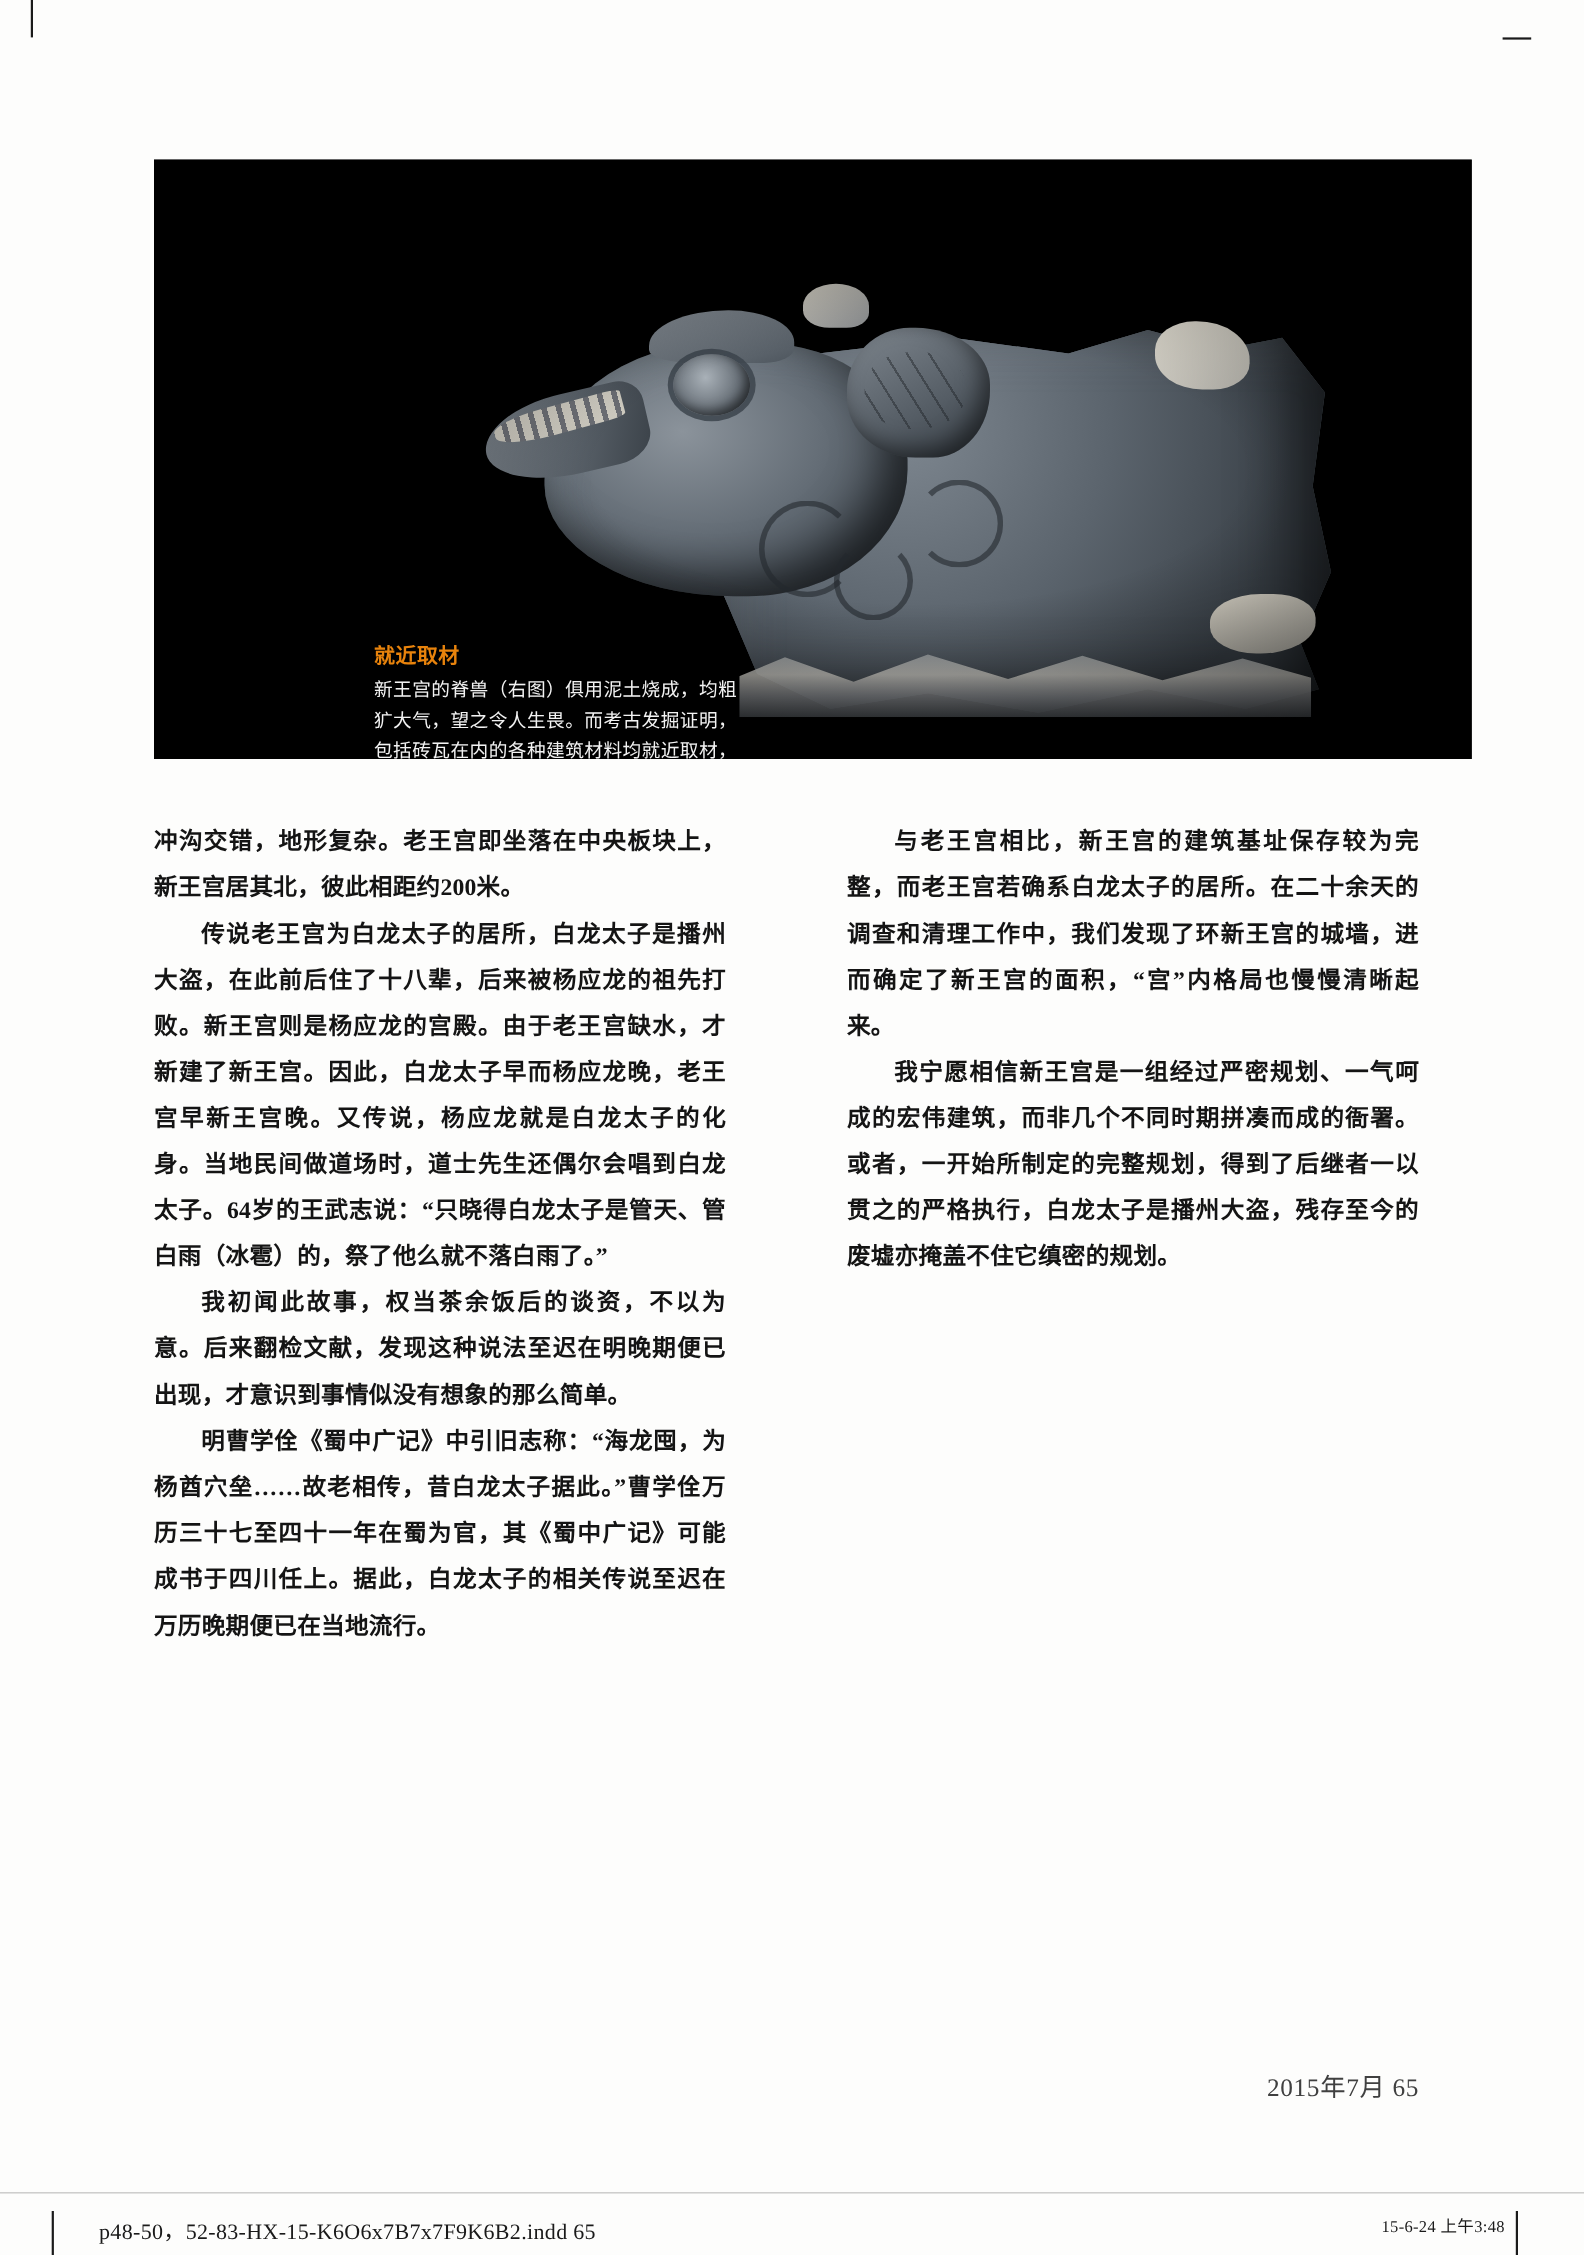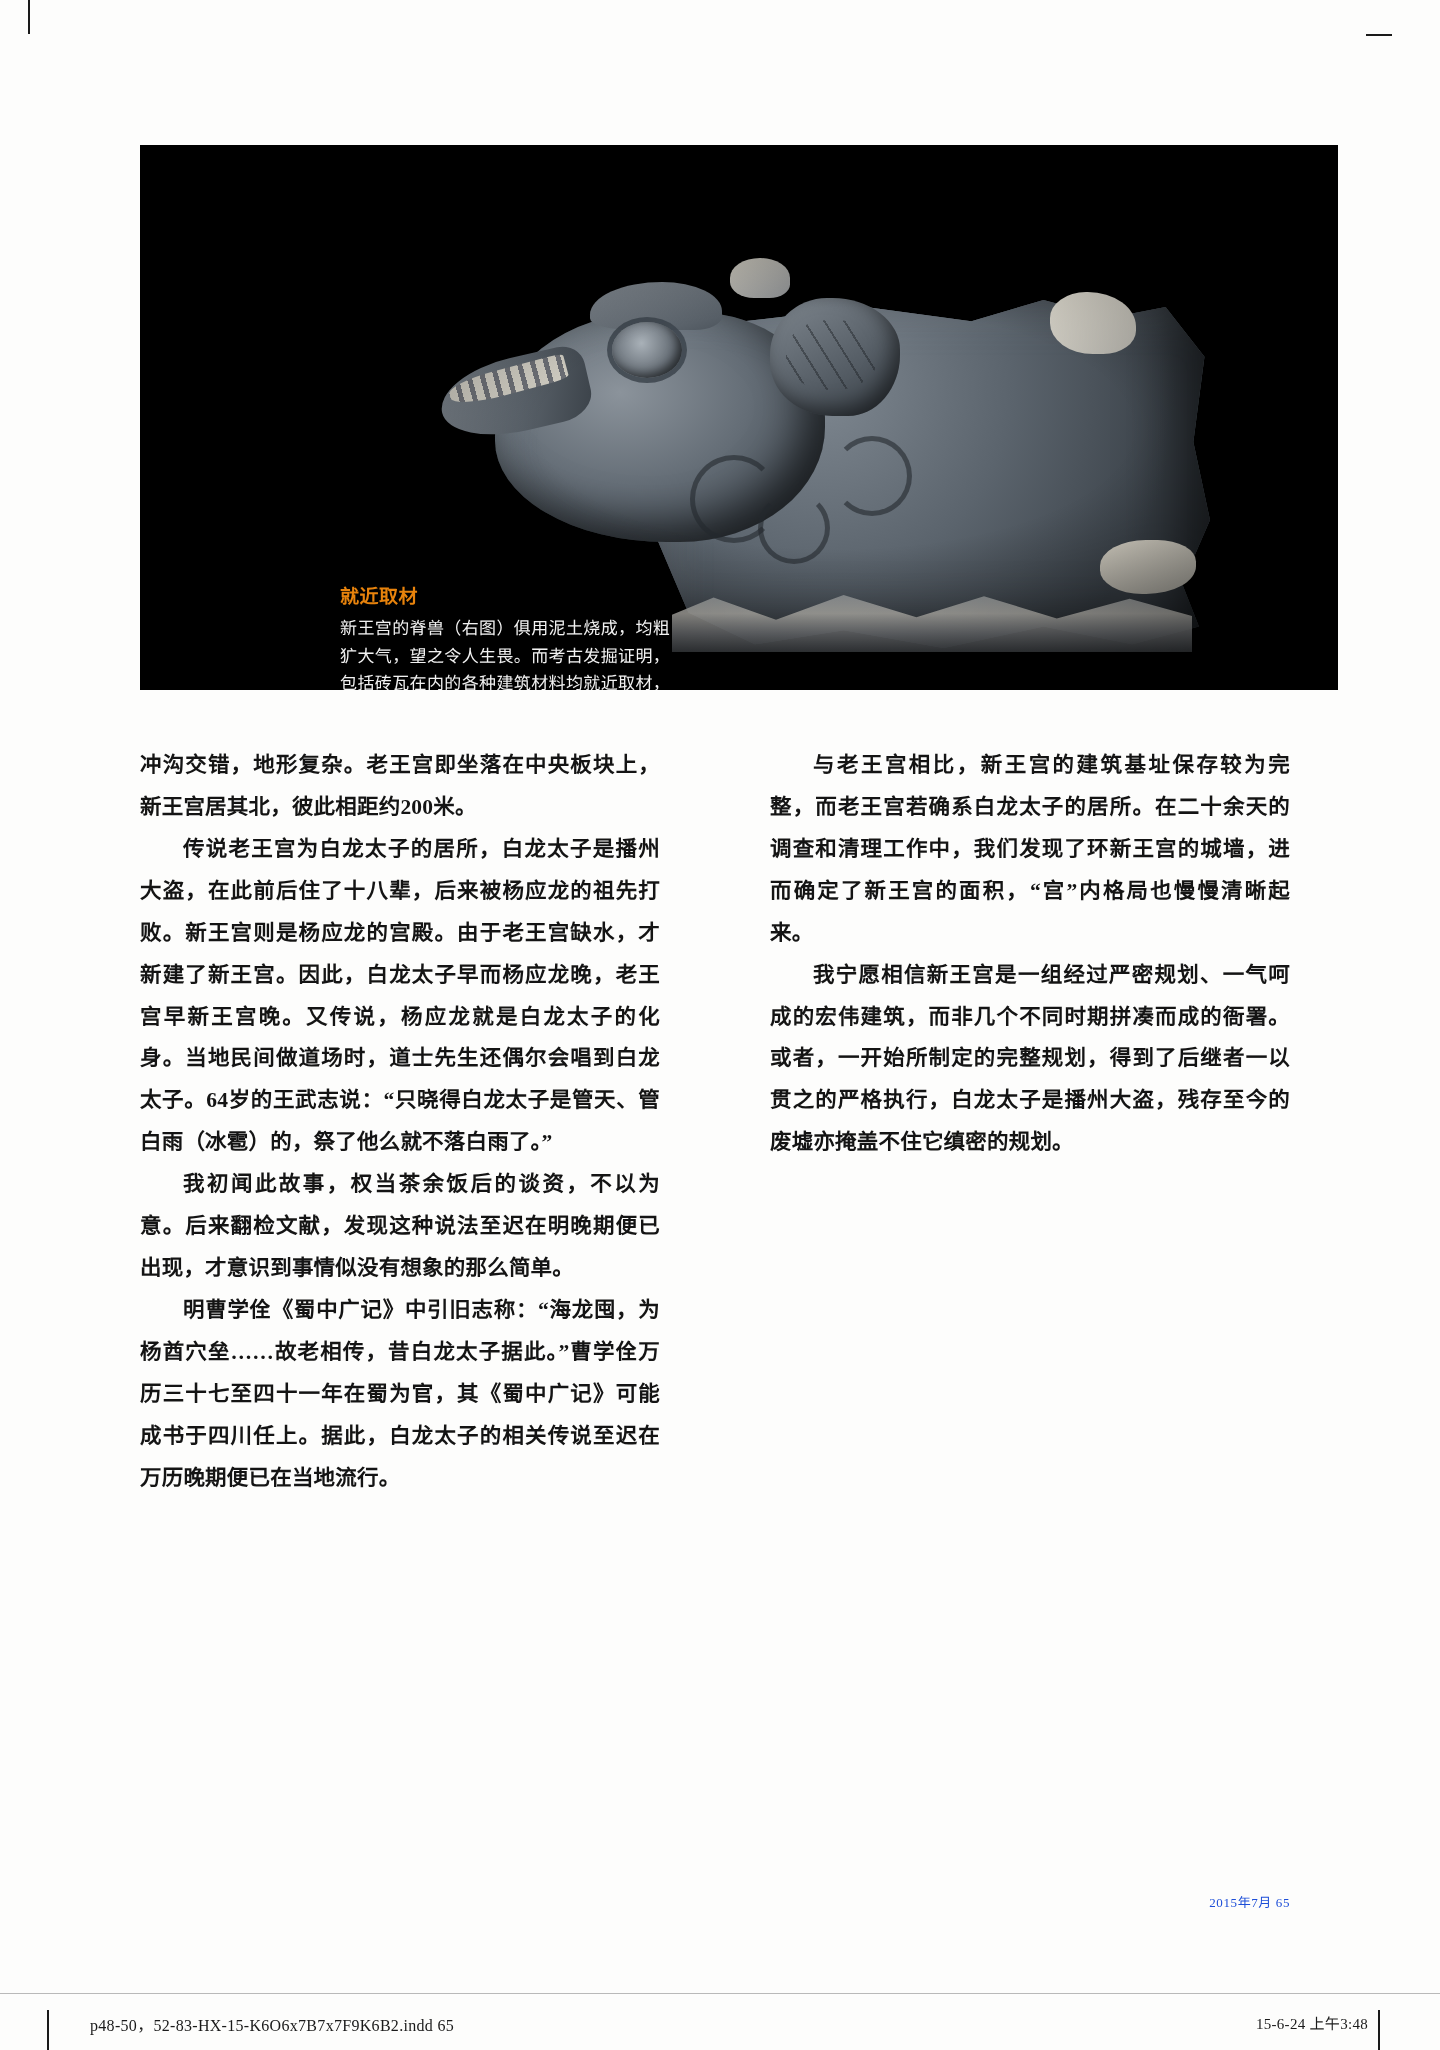--- a/index.html
+++ b/index.html
@@ -144,28 +144,28 @@
   .col p{
     margin:0;font-size:21.5px;line-height:1.95;color:#141414;
     text-align:justify;text-justify:inter-ideograph;
     letter-spacing:.2px;
   }
   .col p.ind{text-indent:2em;}
 
   
   .folio{
     position:absolute;right:150px;top:1878px;
-    font-size:13px;color:#1d4ed8;letter-spacing:.6px;margin-top:14px;
+    font-size:23px;color:#404040;letter-spacing:.6px;
   }
   .slug{
     position:absolute;left:0;right:0;bottom:0;height:56px;
     border-top:1px solid #b9b9b9;
   }
   .slug-left{
-    position:absolute;left:90px;top:18px;font-size:16px;color:#1a1a1a;
+    position:absolute;left:90px;top:18px;font-size:20px;color:#1a1a1a;
     letter-spacing:.3px;
   }
   .slug-right{
     position:absolute;right:72px;top:18px;font-size:15px;color:#1a1a1a;
     letter-spacing:.3px;
   }
 </style>
 </head>
 <body>
 

